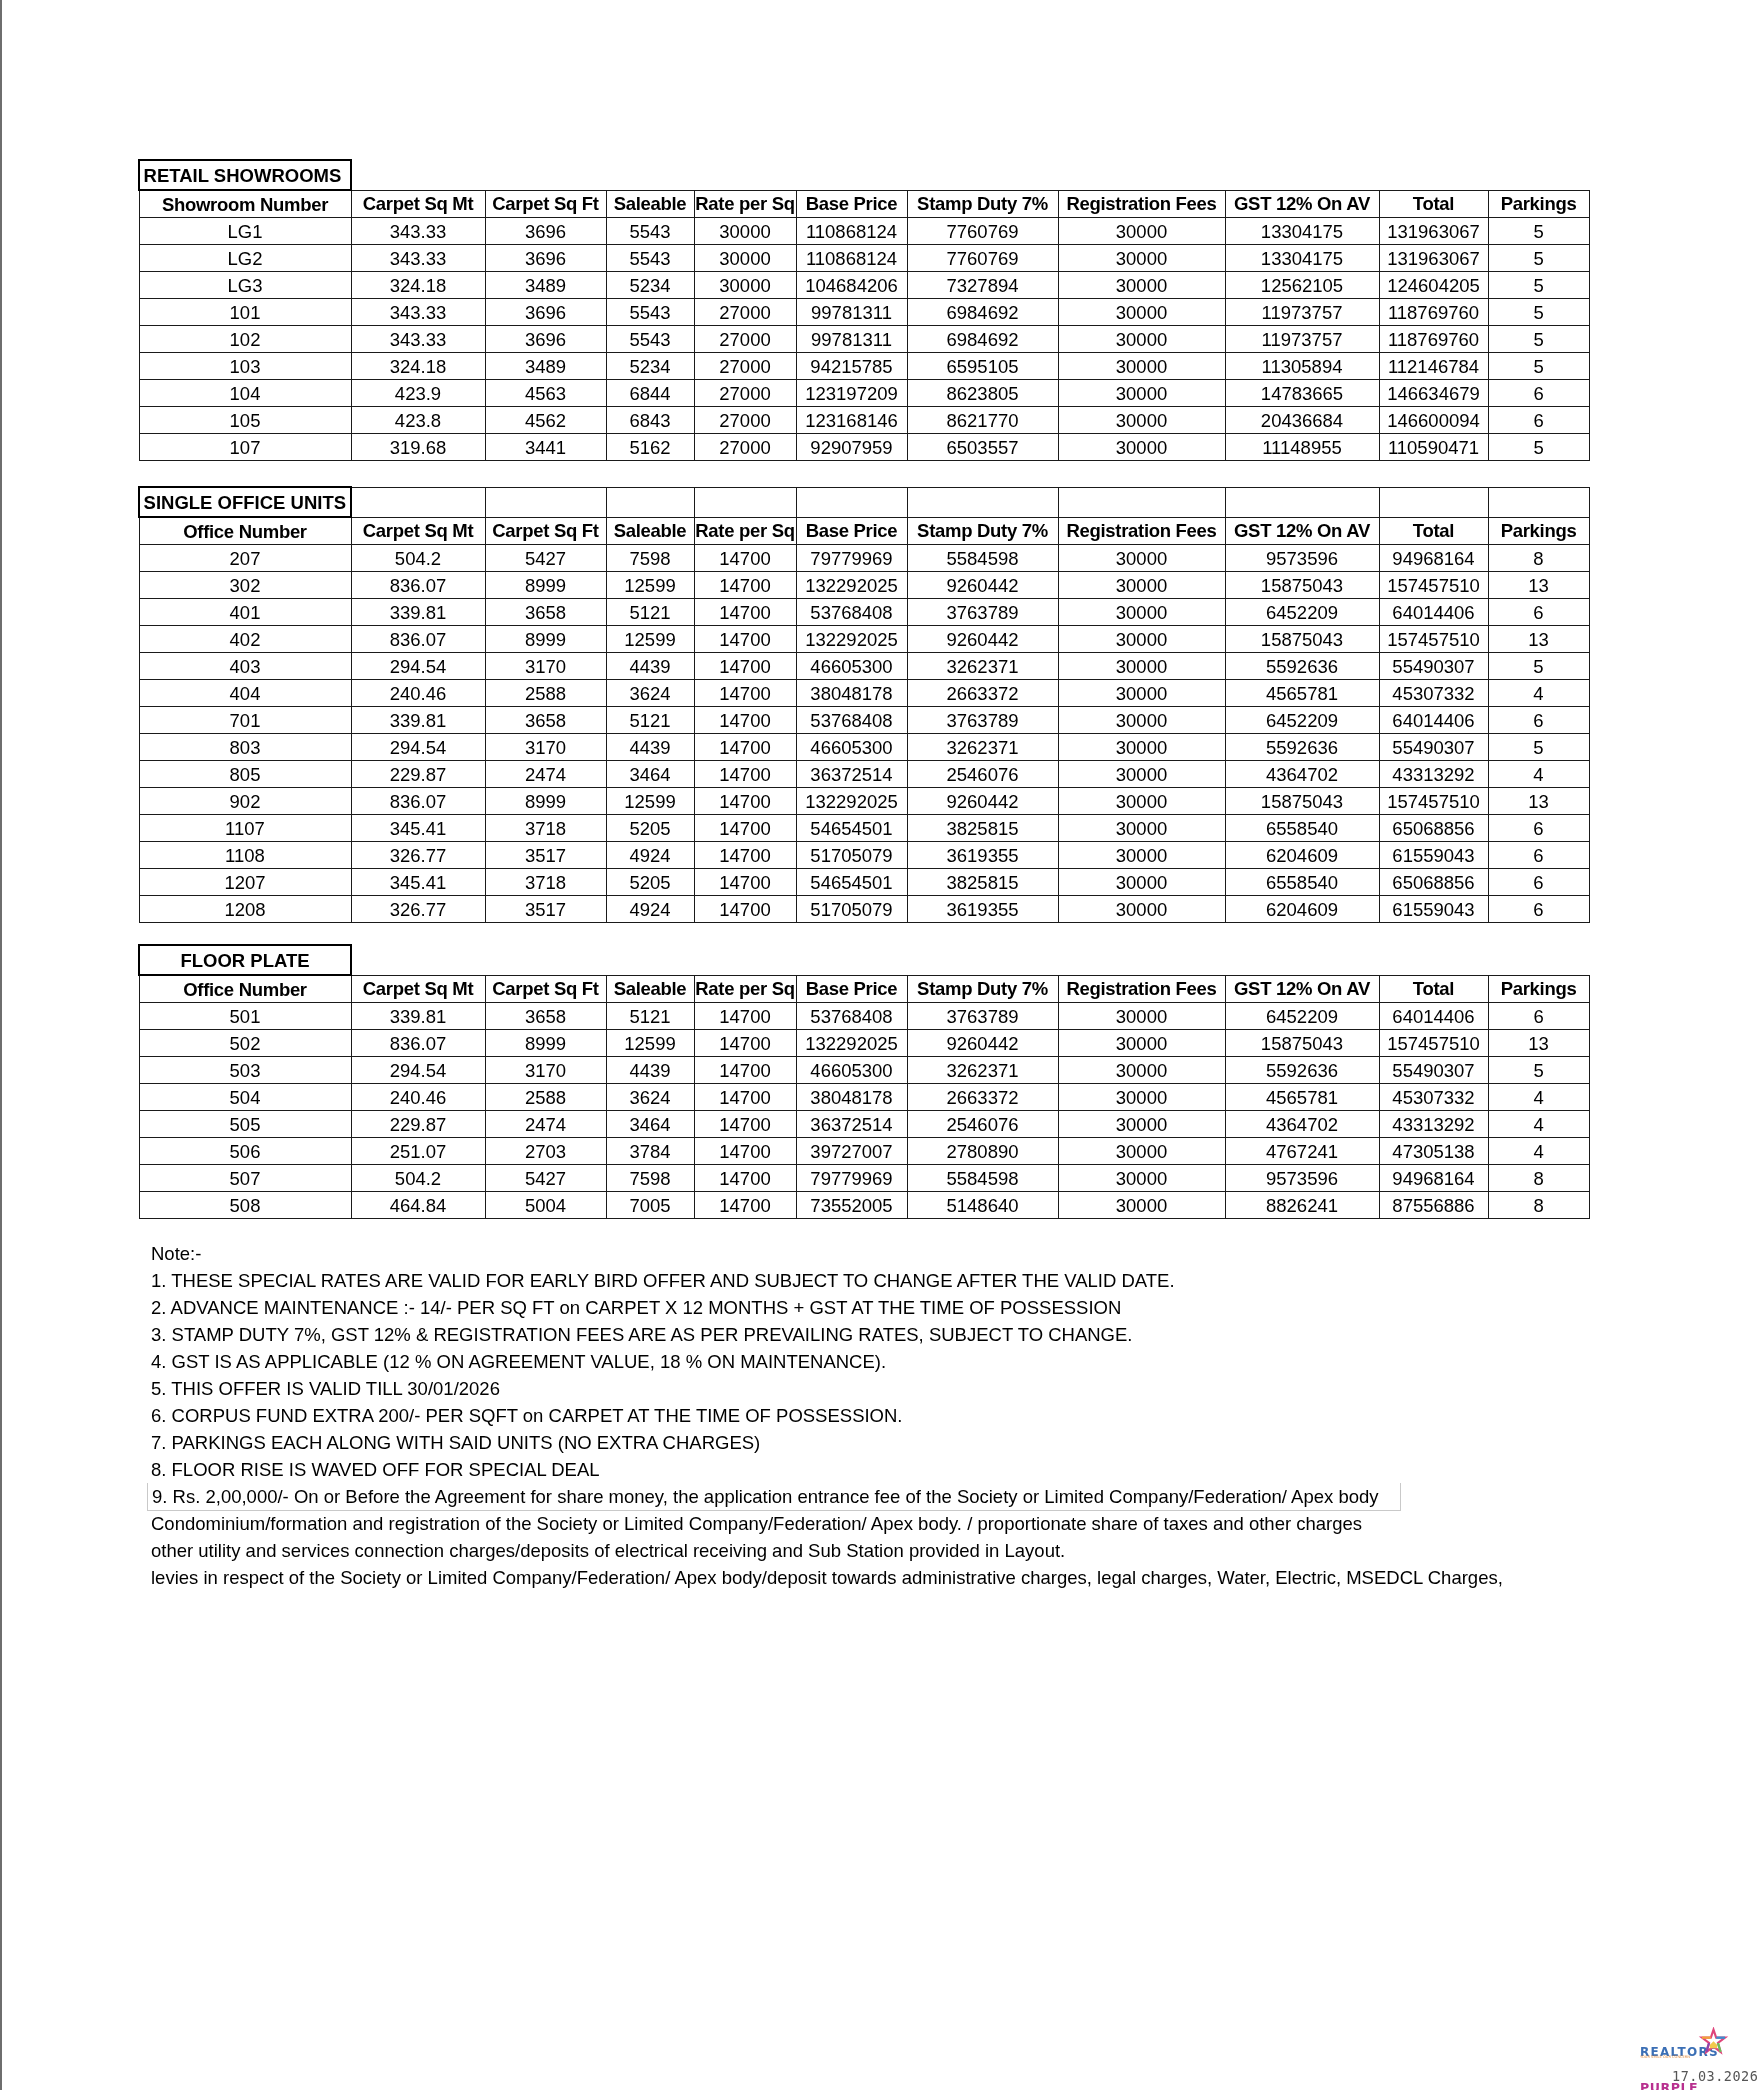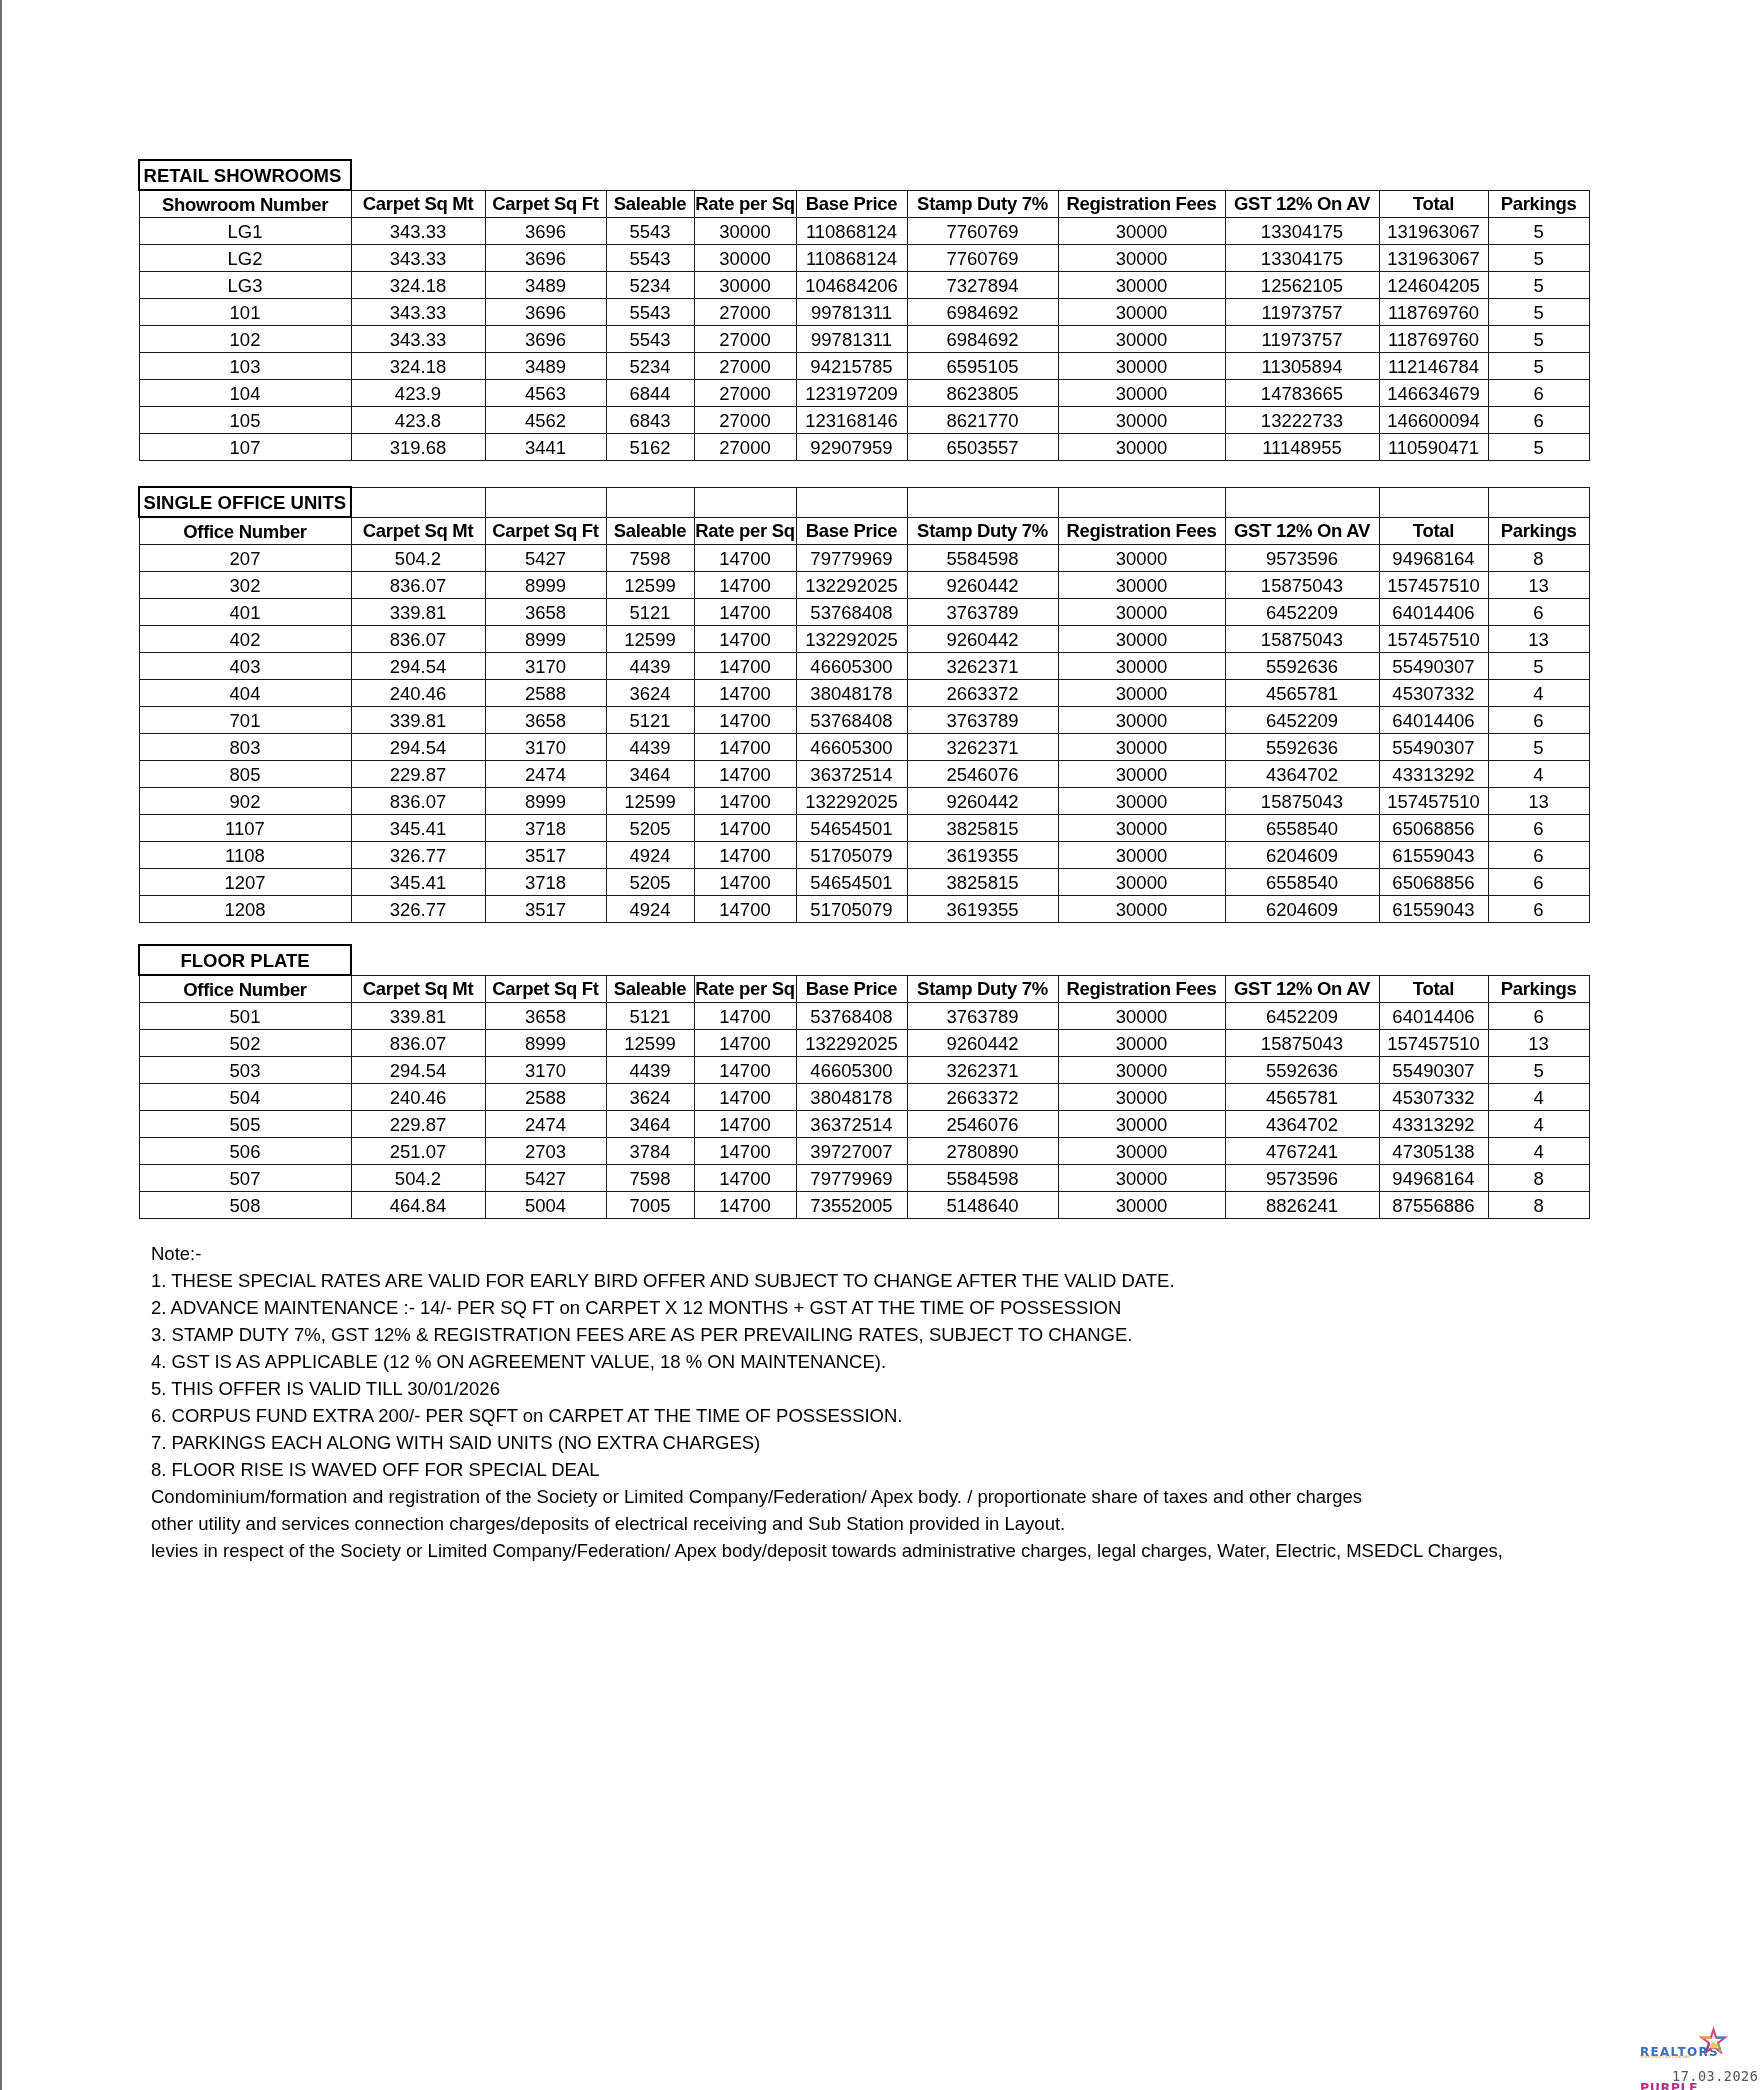--- a/index.html
+++ b/index.html
@@ -178,21 +178,21 @@
         </tr>
         <tr>
           <td>105</td>
           <td>423.8</td>
           <td>4562</td>
           <td>6843</td>
           <td>27000</td>
           <td>123168146</td>
           <td>8621770</td>
           <td>30000</td>
-          <td>13222733</td>
+          <td>20436684</td>
           <td>146600094</td>
           <td>6</td>
         </tr>
         <tr>
           <td>107</td>
           <td>319.68</td>
           <td>3441</td>
           <td>5162</td>
           <td>27000</td>
           <td>92907959</td>
@@ -586,20 +586,23 @@
 <div class="notes">
   <div class="heading">Note:-</div>
   <div class="line">1. THESE SPECIAL RATES ARE VALID FOR EARLY BIRD OFFER AND SUBJECT TO CHANGE AFTER THE VALID DATE.</div>
   <div class="line">2. ADVANCE MAINTENANCE :- 14/- PER SQ FT on CARPET X 12 MONTHS + GST AT THE TIME OF POSSESSION</div>
   <div class="line">3. STAMP DUTY 7%, GST 12% &amp; REGISTRATION FEES ARE AS PER PREVAILING RATES, SUBJECT TO CHANGE.</div>
   <div class="line">4. GST IS AS APPLICABLE (12 % ON AGREEMENT VALUE, 18 % ON MAINTENANCE).</div>
   <div class="line">5. THIS OFFER IS VALID TILL 30/01/2026</div>
   <div class="line">6. CORPUS FUND EXTRA 200/- PER SQFT on CARPET AT THE TIME OF POSSESSION.</div>
   <div class="line">7. PARKINGS EACH ALONG WITH SAID UNITS (NO EXTRA CHARGES)</div>
   <div class="line">8. FLOOR RISE IS WAVED OFF FOR SPECIAL DEAL</div>
+  <div class="line">
+    <span class="boxed">9. Rs. 2,00,000/-   On or Before the Agreement for share money, the application entrance fee of the Society or Limited Company/Federation/ Apex body</span>
+  </div>
   <div class="line">Condominium/formation and registration of the Society or Limited Company/Federation/ Apex body. / proportionate share of taxes and other charges</div>
   <div class="line">other utility and services connection charges/deposits of electrical receiving and Sub Station provided in Layout.</div>
   <div class="line">levies in respect of the Society or Limited Company/Federation/ Apex body/deposit towards administrative charges, legal charges, Water, Electric, MSEDCL Charges,</div>
 </div>
 
 <div class="logo">
   <span class="word1">PURPLE</span>
   <span class="word2">REALTORS</span>
   <span class="tag">YOUR SMILE OUR CONCERN</span>
   <svg width="31" height="32" viewBox="0 0 34 36">

